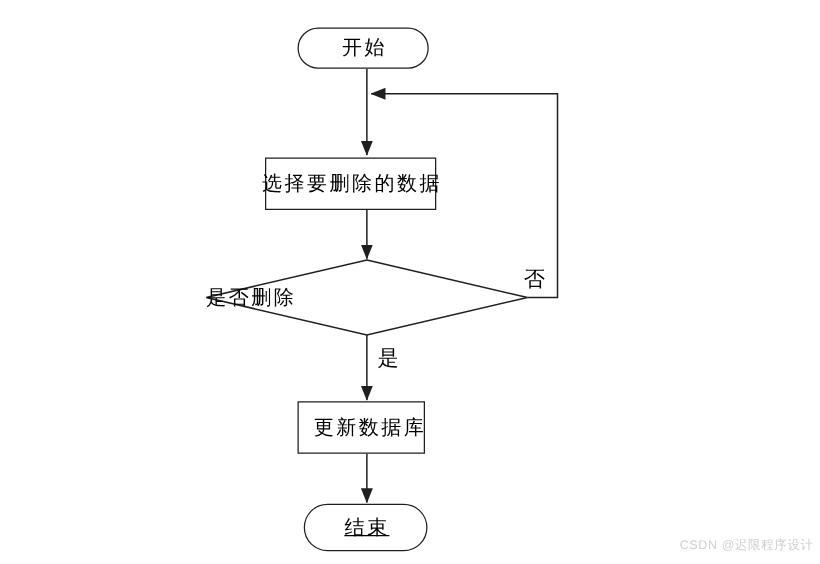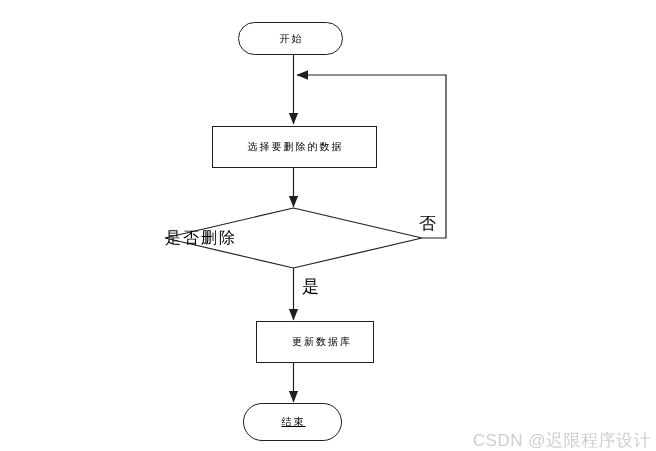--- a/index.html
+++ b/index.html
@@ -34,47 +34,47 @@
     stroke:var(--line);
     stroke-width:1.2;
   }
   .node{
     position:absolute;
     box-sizing:border-box;
     background:var(--node-fill);
     border:1px solid var(--line);
     display:flex;align-items:center;justify-content:center;
     color:var(--text);
-    font-size:10px;
+    font-size:16px;
     letter-spacing:2px;
     white-space:nowrap;
   }
   .node span{margin-left:2px;}
   .stadium-start{left:238px;top:22px;width:105px;height:33px;border-radius:17px;}
-  .process-select{left:212px;top:126px;width:165px;height:42px;text-align:center;}
-  .process-update{left:256px;top:321px;width:118px;height:42px;padding-left:12px;}
+  .process-select{left:212px;top:126px;width:137px;height:42px;text-align:center;}
+  .process-update{left:238px;top:321px;width:102px;height:42px;padding-left:12px;}
   .stadium-end{left:243px;top:403px;width:99px;height:38px;border-radius:19px;text-decoration:underline;}
   .decision-text{
     position:absolute;left:165px;top:208px;width:258px;height:60px;
     display:flex;align-items:center;justify-content:flex-start;
     color:var(--text);font-size:16px;letter-spacing:2px;
     background:transparent;border:none;
   }
   .edge-label{
     position:absolute;
     color:var(--text);
     font-size:17px;line-height:1;
   }
   .label-yes{left:302px;top:278px;}
   .label-no{left:419px;top:215px;}
   .watermark{
     position:absolute;
     right:5px;top:429px;
     color:var(--watermark);
-    font-size:17px;
+    font-size:10px;
     letter-spacing:0.5px;
     white-space:nowrap;
   }
 </style>
 </head>
 <body>
 
 <div class="canvas">
 
   <svg class="connector-layer" width="656" height="451" viewBox="0 0 656 451" xmlns="http://www.w3.org/2000/svg">

